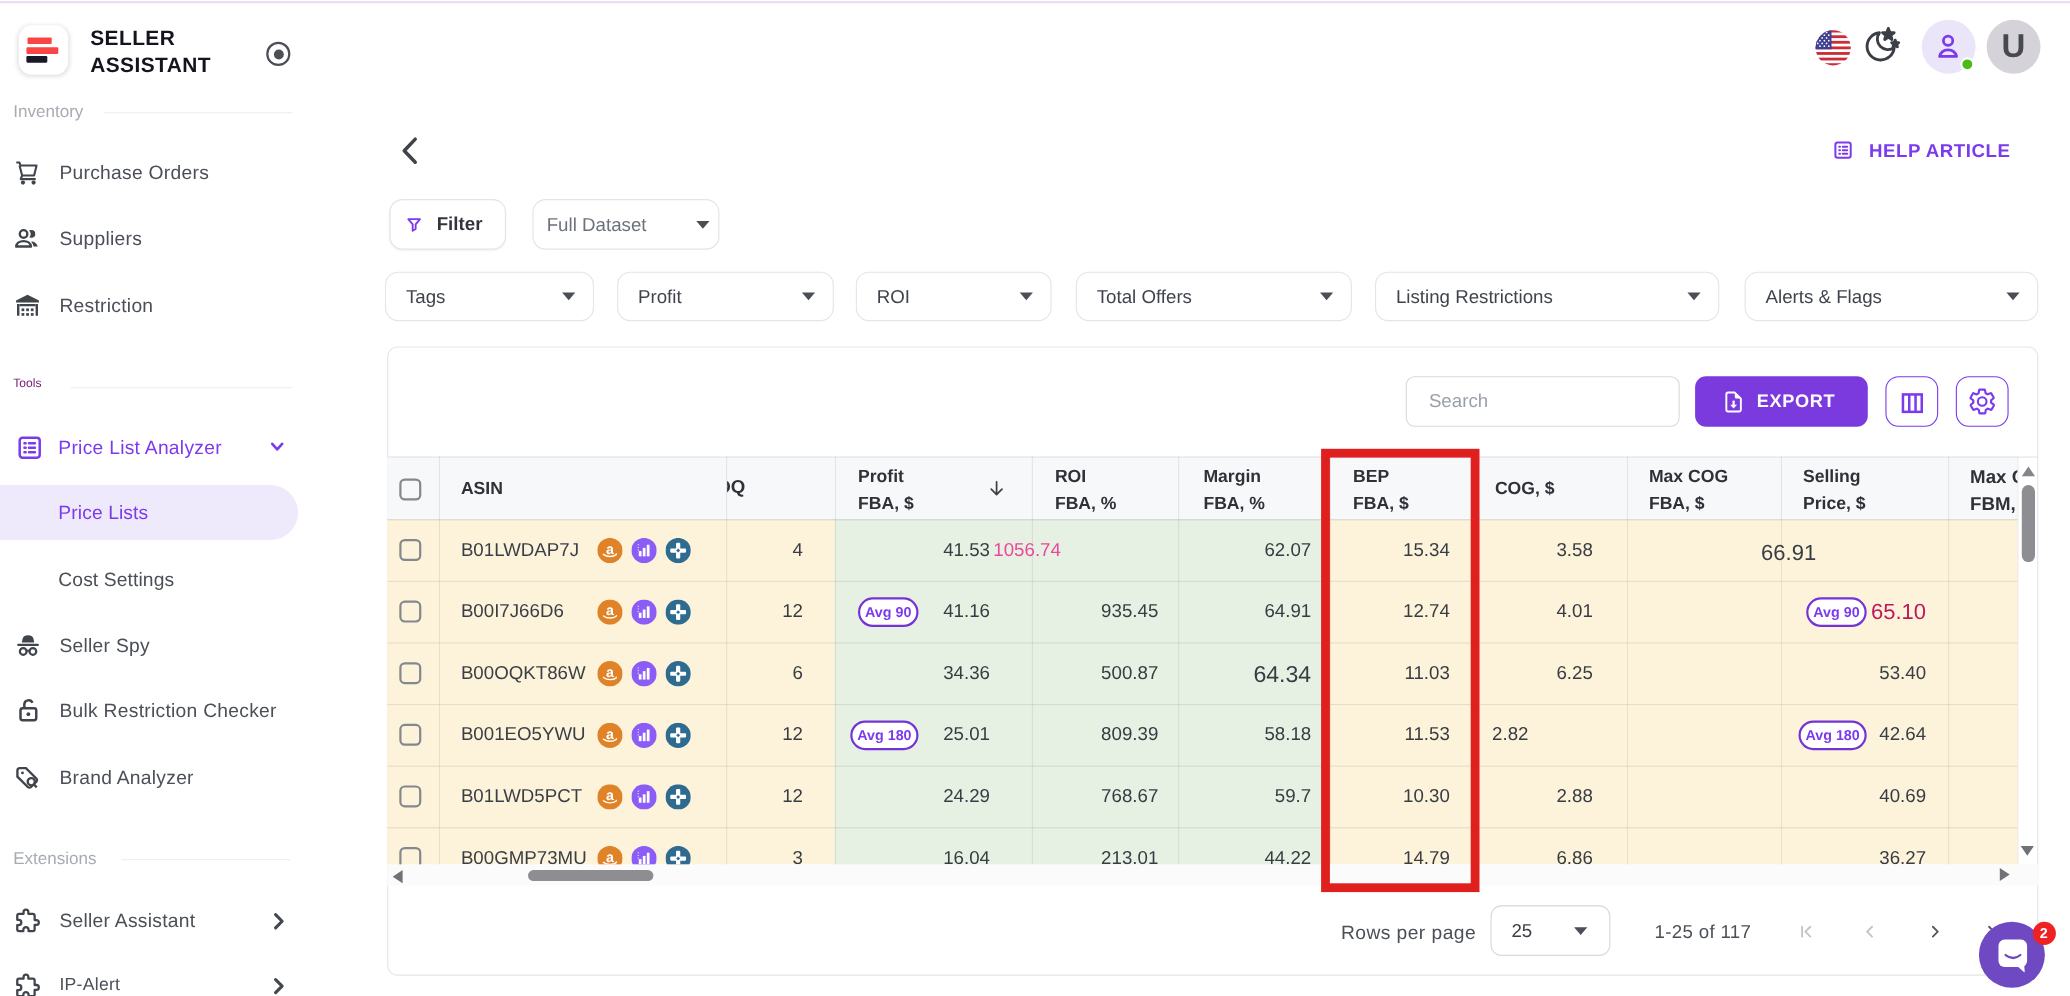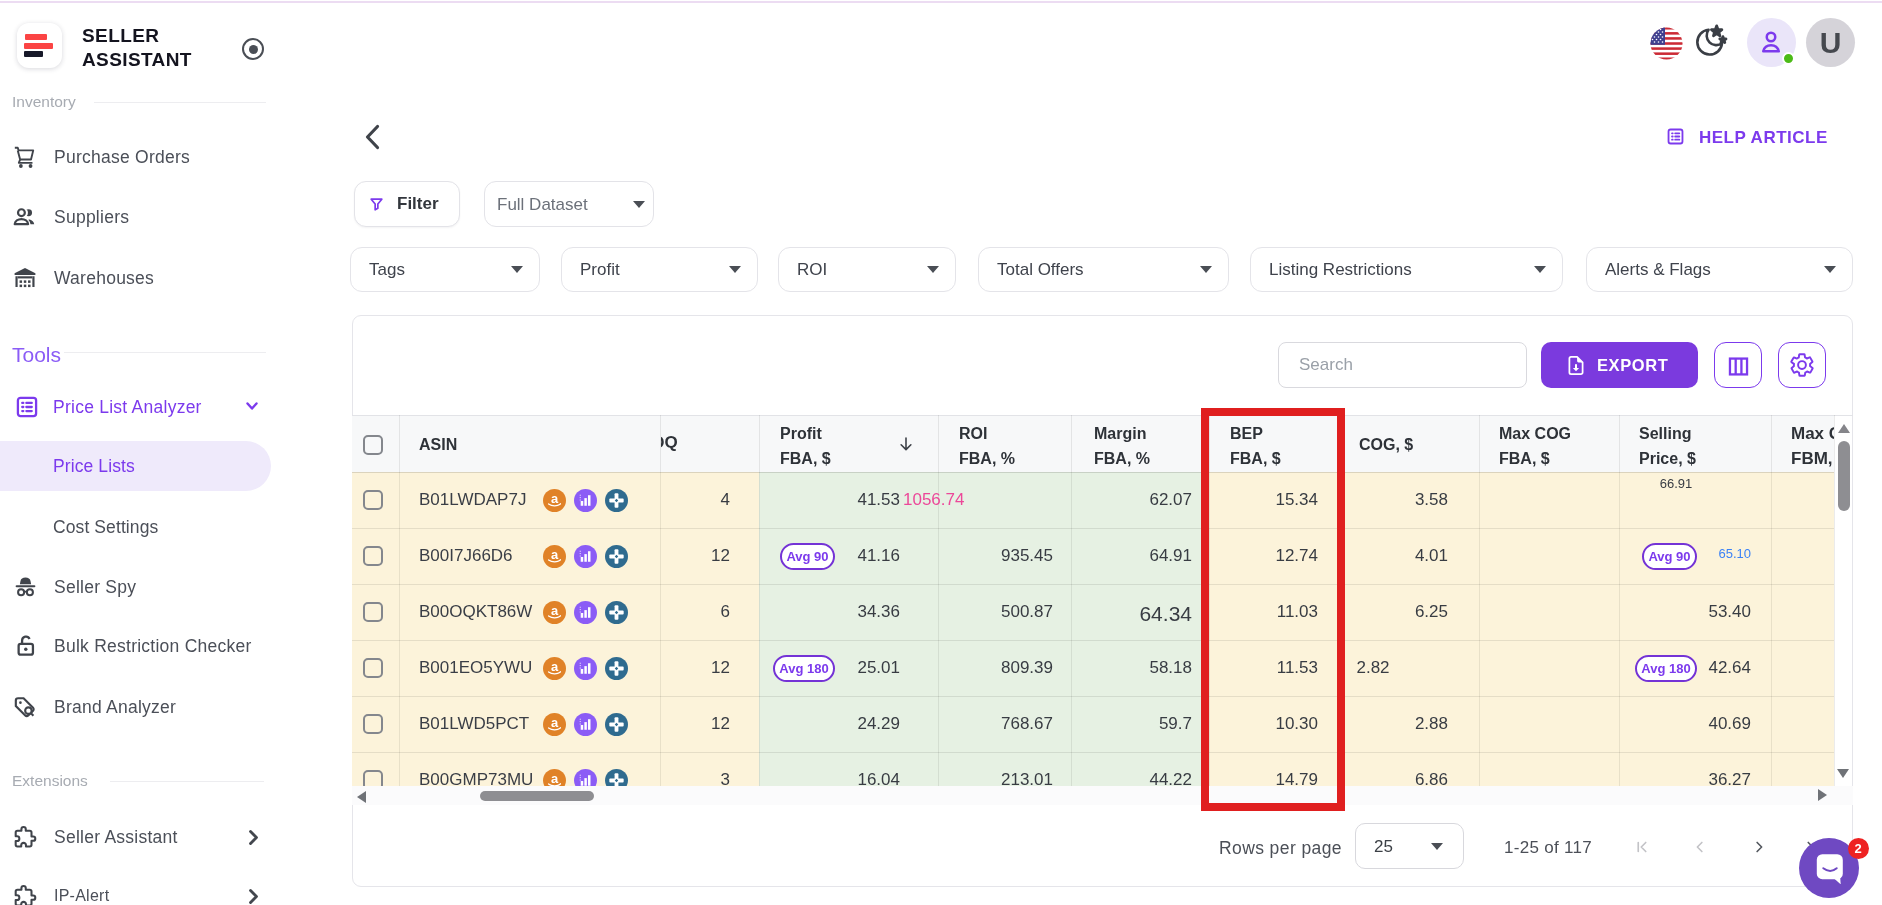--- a/index.html
+++ b/index.html
@@ -14,21 +14,21 @@
   <div class="a" style="left:8px;top:11px;width:22px;height:6px;background:#fb4444;border-radius:1px"></div>
   <div class="a" style="left:6.5px;top:19.5px;width:29px;height:6px;background:#fb4444;border-radius:1px"></div>
   <div class="a" style="left:6.5px;top:28px;width:19px;height:6px;background:#171929;border-radius:1px"></div>
 </div>
 <div class="a" style="left:82px;top:24px;font-size:19px;font-weight:800;line-height:23.5px;color:#14141f;letter-spacing:.4px">SELLER<br>ASSISTANT</div>
 <div class="a" style="left:242px;top:38px;width:22px;height:22px;border-radius:50%;border:2.5px solid #4a4e55"></div>
 <div class="a" style="left:248.5px;top:44.5px;width:9px;height:9px;border-radius:50%;background:#4a4e55"></div>
 
 <div class="a" style="left:12px;top:93px;font-size:15.5px;color:#a7abb2">Inventory</div>
     <div class="a" style="left:94px;top:102px;width:172px;height:1px;background:#ededf0"></div>
-<div class="a" style="left:12px;top:343px;font-size:21px;color:#8b5cf6">Tools</div>
+<div class="a" style="left:12px;top:343px;font-size:11px;color:#701a75">Tools</div>
     <div class="a" style="left:64px;top:352px;width:202px;height:1px;background:#ededf0"></div>
 <div class="a" style="left:12px;top:772px;font-size:15.5px;color:#a7abb2">Extensions</div>
     <div class="a" style="left:110px;top:781px;width:154px;height:1px;background:#ededf0"></div>
 <div class="a" style="left:12px;top:144px">
       <svg class="ic" width="26" height="26" viewBox="0 0 24 24">
         <g fill="none" stroke="#40444b" stroke-width="1.75" stroke-linejoin="round">
           <path d="M2.6 3.4h2.7l.75 2.5h13.55l-2.05 8.4H7.5L5.3 5.9"></path>
           <path d="M7.5 14.3l-1.2 3.1h12.6"></path>
         </g>
         <circle cx="8.2" cy="20.3" r="1.75" fill="#40444b"></circle>
@@ -52,21 +52,21 @@
         <path d="M3.2 10.4h2v10h-2zM18.8 10.4h2v10h-2z"></path>
         <path d="M5.2 10.4h13.6v2H5.2z"></path>
         <rect x="7" y="14.2" width="2.3" height="2.3"></rect>
         <rect x="10.9" y="14.2" width="2.3" height="2.3"></rect>
         <rect x="7" y="18.1" width="2.3" height="2.3"></rect>
         <rect x="10.9" y="18.1" width="2.3" height="2.3"></rect>
         <rect x="14.8" y="18.1" width="2.3" height="2.3"></rect>
         <rect x="14.8" y="14.2" width="2.3" height="2.3"></rect>
       </svg>
     </div>
-    <div class="a" style="left:54px;top:268px;font-size:17.5px;color:#4b4f58;line-height:20px;letter-spacing:.25px">Warehouses</div>
+    <div class="a" style="left:54px;top:268px;font-size:17.5px;color:#4b4f58;line-height:20px;letter-spacing:.25px">Restriction</div>
 <div class="a" style="left:14px;top:394px">
       <svg class="ic" width="26" height="26" viewBox="0 0 24 24" fill="none" stroke="#7c3aed" stroke-width="2.1">
         <rect x="3.6" y="3.6" width="16.8" height="16.8" rx="2.4"></rect>
         <path d="M7.6 8.2h1M7.6 12h1M7.6 15.8h1M11.4 8.2h5M11.4 12h5M11.4 15.8h5" stroke-linecap="round"></path>
       </svg>
     </div>
     <div class="a" style="left:53px;top:397px;font-size:17.5px;color:#7c3aed;line-height:20px;letter-spacing:.25px">Price List Analyzer</div>
     <div class="a" style="left:244px;top:398px">
       <svg class="ic" width="16" height="16" viewBox="0 0 16 16" fill="none" stroke="#7c3aed" stroke-width="2.4" stroke-linecap="round" stroke-linejoin="round">
         <path d="M3.5 5.5L8 10.5l4.5-5"></path>
@@ -314,21 +314,21 @@
             <rect x="4.5" y="10" width="15" height="4" rx="1"></rect>
           </g>
           <rect x="10.7" y="10.7" width="2.6" height="2.6" fill="#2f6b8f" transform="rotate(45 12 12)"></rect>
         </svg></div>
 <div class="a" style="left:228.5px;top:18px;width:150px;text-align:right;font-size:17px;color:#383c43">4</div>
 <div class="a" style="left:398.5px;top:18px;width:150px;text-align:right;font-size:17px;color:#383c43">41.53</div>
 <div class="a" style="left:551.5px;top:18px;width:150px;text-align:left;font-size:17px;color:#ec4899">1056.74</div>
 <div class="a" style="left:690.5px;top:18px;width:150px;text-align:right;font-size:17px;color:#383c43">62.07</div>
 <div class="a" style="left:816.5px;top:18px;width:150px;text-align:right;font-size:17px;color:#383c43">15.34</div>
 <div class="a" style="left:946.5px;top:18px;width:150px;text-align:right;font-size:17px;color:#383c43">3.58</div>
-<div class="a" style="left:1249.5px;top:4px;width:150px;text-align:center;font-size:13px;color:#383c43">66.91</div>
+<div class="a" style="left:1249.5px;top:20px;width:150px;text-align:left;font-size:20px;color:#383c43">66.91</div>
 <div class="a" style="left:11.5px;top:74px;width:20px;height:20px;border-radius:5px;border:2px solid #84878d;background:transparent"></div>
 <div class="a" style="left:67.5px;top:74px;font-size:17px;color:#3a3e46">B00I7J66D6</div>
 <div class="a" style="left:191.5px;top:72.5px"><svg width="23" height="23" viewBox="0 0 24 24">
           <circle cx="12" cy="12" r="12" fill="#e08227"></circle>
           <text x="12" y="15" text-anchor="middle" font-family="Liberation Sans" font-size="13.5" font-weight="700" fill="#fff">a</text>
           <path d="M5.8 15.6c3.6 2.6 9 2.6 12.1.3" fill="none" stroke="#fff" stroke-width="1.3" stroke-linecap="round"></path>
           <path d="M17.2 14.9l1.5-.3-.2 1.6z" fill="#fff"></path>
         </svg></div>
 <div class="a" style="left:222.5px;top:72.5px"><svg width="23" height="23" viewBox="0 0 24 24">
           <circle cx="12" cy="12" r="12" fill="#8b5cf6"></circle>
@@ -348,21 +348,21 @@
             <rect x="4.5" y="10" width="15" height="4" rx="1"></rect>
           </g>
           <rect x="10.7" y="10.7" width="2.6" height="2.6" fill="#2f6b8f" transform="rotate(45 12 12)"></rect>
         </svg></div>
 <div class="a" style="left:228.5px;top:74px;width:150px;text-align:right;font-size:17px;color:#383c43">12</div>
 <div class="a" style="left:398.5px;top:74px;width:150px;text-align:right;font-size:17px;color:#383c43">41.16</div>
 <div class="a" style="left:551.5px;top:74px;width:150px;text-align:right;font-size:17px;color:#383c43">935.45</div>
 <div class="a" style="left:690.5px;top:74px;width:150px;text-align:right;font-size:17px;color:#383c43">64.91</div>
 <div class="a" style="left:816.5px;top:74px;width:150px;text-align:right;font-size:17px;color:#383c43">12.74</div>
 <div class="a" style="left:946.5px;top:74px;width:150px;text-align:right;font-size:17px;color:#383c43">4.01</div>
-<div class="a" style="left:1249.5px;top:74px;width:150px;text-align:right;font-size:13px;color:#3b82f6">65.10</div>
+<div class="a" style="left:1249.5px;top:74px;width:150px;text-align:right;font-size:20px;color:#be185d">65.10</div>
 <div class="a" style="left:428.5px;top:70.5px;width:55px;height:27px;border-radius:13.5px;border:2px solid #7433d6;background:#fff;text-align:center;line-height:23px;font-size:13px;font-weight:700;color:#7c3aed">Avg 90</div>
 <div class="a" style="left:1290.5px;top:70.5px;width:55px;height:27px;border-radius:13.5px;border:2px solid #7433d6;background:#fff;text-align:center;line-height:23px;font-size:13px;font-weight:700;color:#7c3aed">Avg 90</div>
 <div class="a" style="left:11.5px;top:130px;width:20px;height:20px;border-radius:5px;border:2px solid #84878d;background:transparent"></div>
 <div class="a" style="left:67.5px;top:130px;font-size:17px;color:#3a3e46">B00OQKT86W</div>
 <div class="a" style="left:191.5px;top:128.5px"><svg width="23" height="23" viewBox="0 0 24 24">
           <circle cx="12" cy="12" r="12" fill="#e08227"></circle>
           <text x="12" y="15" text-anchor="middle" font-family="Liberation Sans" font-size="13.5" font-weight="700" fill="#fff">a</text>
           <path d="M5.8 15.6c3.6 2.6 9 2.6 12.1.3" fill="none" stroke="#fff" stroke-width="1.3" stroke-linecap="round"></path>
           <path d="M17.2 14.9l1.5-.3-.2 1.6z" fill="#fff"></path>
         </svg></div>

